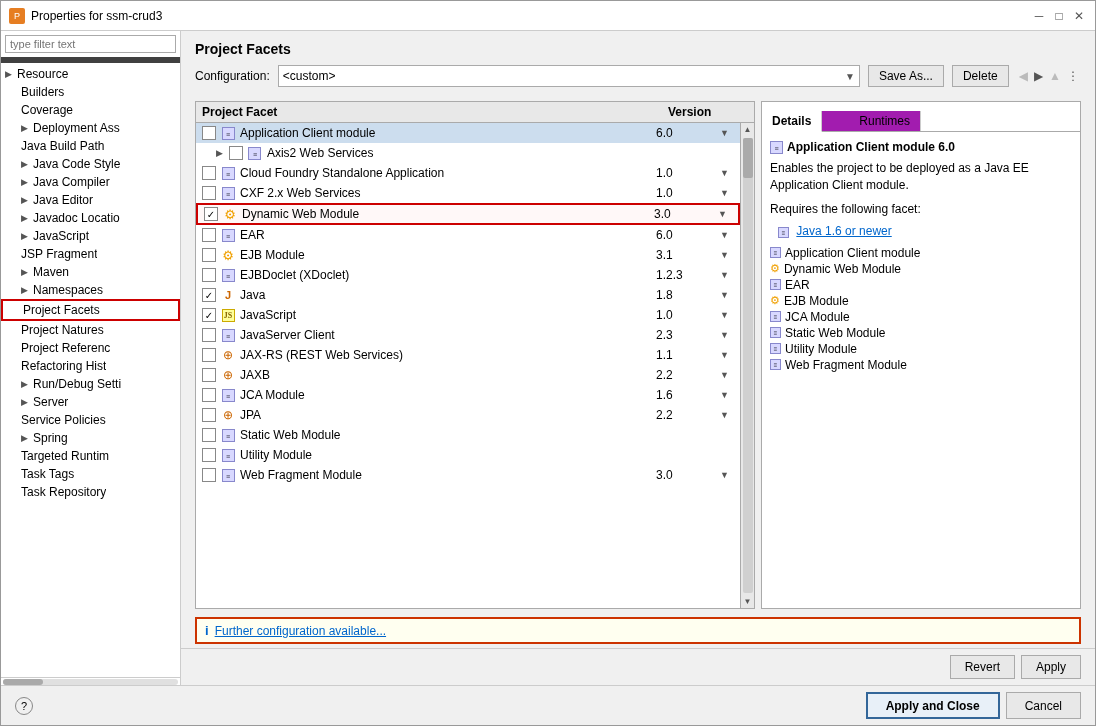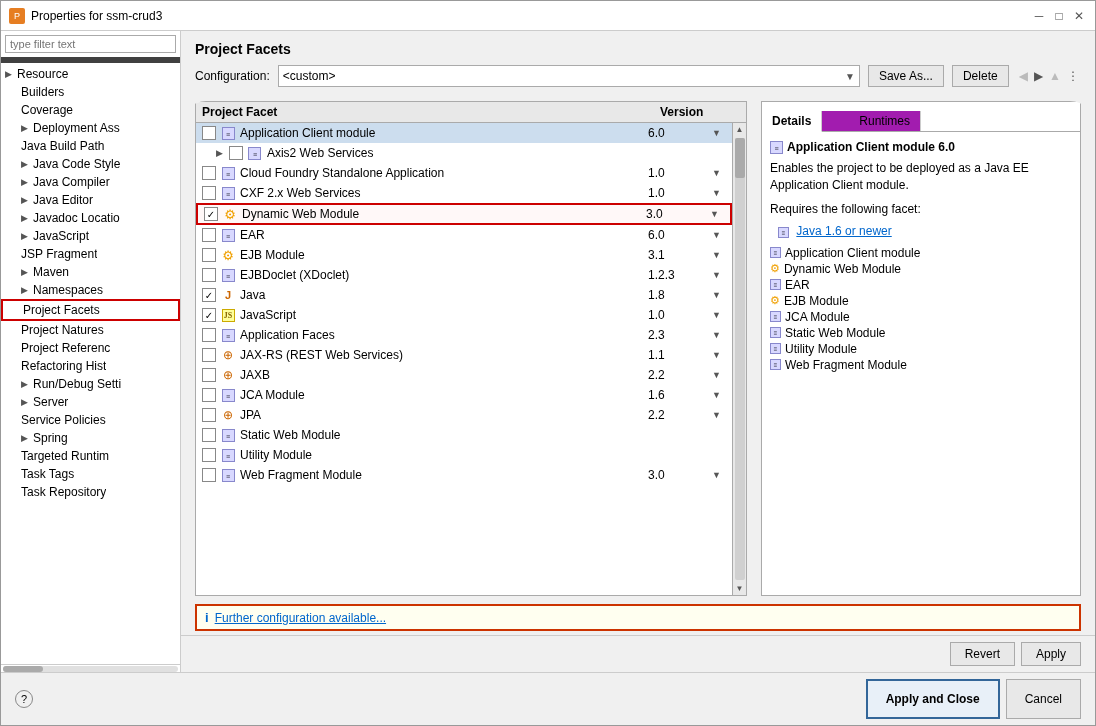--- a/index.html
+++ b/index.html
@@ -36,21 +36,21 @@
     .main-header { padding: 10px 14px 6px 14px; }
     .main-title { font-size: 14px; font-weight: bold; margin-bottom: 8px; }
 
     .config-row { display: flex; align-items: center; gap: 8px; margin-bottom: 8px; }
     .config-label { font-size: 12px; }
     .config-combo { flex: 1; border: 1px solid #aaa; background: white; padding: 2px 4px; height: 22px; display: flex; align-items: center; justify-content: space-between; cursor: pointer; }
     .config-combo-text { font-size: 12px; }
     .config-combo-arrow { font-size: 10px; color: #555; }
     .config-save-btn, .config-delete-btn { border: 1px solid #aaa; background: #e8e8e8; padding: 2px 10px; height: 22px; cursor: pointer; font-size: 12px; }
 
-    .split-area { display: flex; flex: 1; padding: 0 14px 8px 14px; gap: 14px; overflow: hidden; border-radius: 25px; }
+    .split-area { display: flex; flex: 1; padding: 0 14px 8px 14px; gap: 6px; overflow: hidden; }
 
     
     .facets-panel { flex: 1; border: 1px solid #aaa; background: white; display: flex; flex-direction: column; overflow: hidden; }
     .facets-header { display: flex; background: #e8e8e8; border-bottom: 1px solid #aaa; padding: 3px 6px; font-weight: bold; font-size: 12px; }
     .facets-header .col-facet { flex: 1; }
     .facets-header .col-version { width: 80px; }
     .facets-scroll-area { flex: 1; overflow-y: auto; }
     .facet-row { display: flex; align-items: center; padding: 1px 6px; cursor: pointer; gap: 4px; min-height: 20px; }
     .facet-row.highlighted { background: #cde; }
     .facet-row.outlined { border: 2px solid #cc0000; background: #fff8f8; }
@@ -85,21 +85,21 @@
     .info-link { color: #0066cc; text-decoration: underline; cursor: pointer; font-size: 12px; }
 
     
     .bottom-buttons { padding: 6px 14px; display: flex; justify-content: flex-end; gap: 6px; border-top: 1px solid #ccc; background: #f0f0f0; }
     .btn { border: 1px solid #aaa; background: #e8e8e8; padding: 3px 14px; height: 24px; cursor: pointer; font-size: 12px; }
 
     
     .footer { border-top: 1px solid #ccc; padding: 6px 14px; display: flex; align-items: center; justify-content: space-between; background: #f0f0f0; }
     .footer-help { width: 18px; height: 18px; border: 1px solid #888; border-radius: 50%; display: flex; align-items: center; justify-content: center; cursor: pointer; font-size: 11px; }
     .footer-right { display: flex; gap: 6px; }
-    .footer-btn { border: 1px solid #aaa; background: #e8e8e8; padding: 3px 18px; height: 40px; cursor: pointer; font-size: 12px; }
+    .footer-btn { border: 1px solid #aaa; background: #e8e8e8; padding: 3px 18px; height: 27px; cursor: pointer; font-size: 12px; }
     .footer-btn.primary { border: 2px solid #336699; background: #e8f0f8; font-weight: bold; }
     .nav-arrows { display: flex; gap: 2px; align-items: center; }
     .nav-arrow { color: #555; font-size: 12px; cursor: pointer; padding: 0 2px; }
     .nav-arrow.disabled { color: #bbb; }
   </style>
 </head>
 <body>
 
 <div class="window">
 
@@ -341,21 +341,21 @@
                 <span class="facet-name">JavaScript</span>
                 <span class="facet-version">1.0</span>
                 <span class="facet-version-arrow">▼</span>
               </div>
 
               <div class="facet-row">
                 <div class="facet-check"></div>
                 <div class="facet-icon">
                     <span style="display:inline-block;width:13px;height:13px;background:#d8d8ff;border:1px solid #8888cc;font-size:7px;color:#334;text-align:center;line-height:13px;">≡</span>
                   </div>
-                <span class="facet-name">Application Faces</span>
+                <span class="facet-name">JavaServer Client</span>
                 <span class="facet-version">2.3</span>
                 <span class="facet-version-arrow">▼</span>
               </div>
 
               <div class="facet-row">
                 <div class="facet-check"></div>
                 <div class="facet-icon">
                     <span style="color:#cc6600;font-size:12px;">⊕</span>
                   </div>
                 <span class="facet-name">JAX-RS (REST Web Services)</span>

